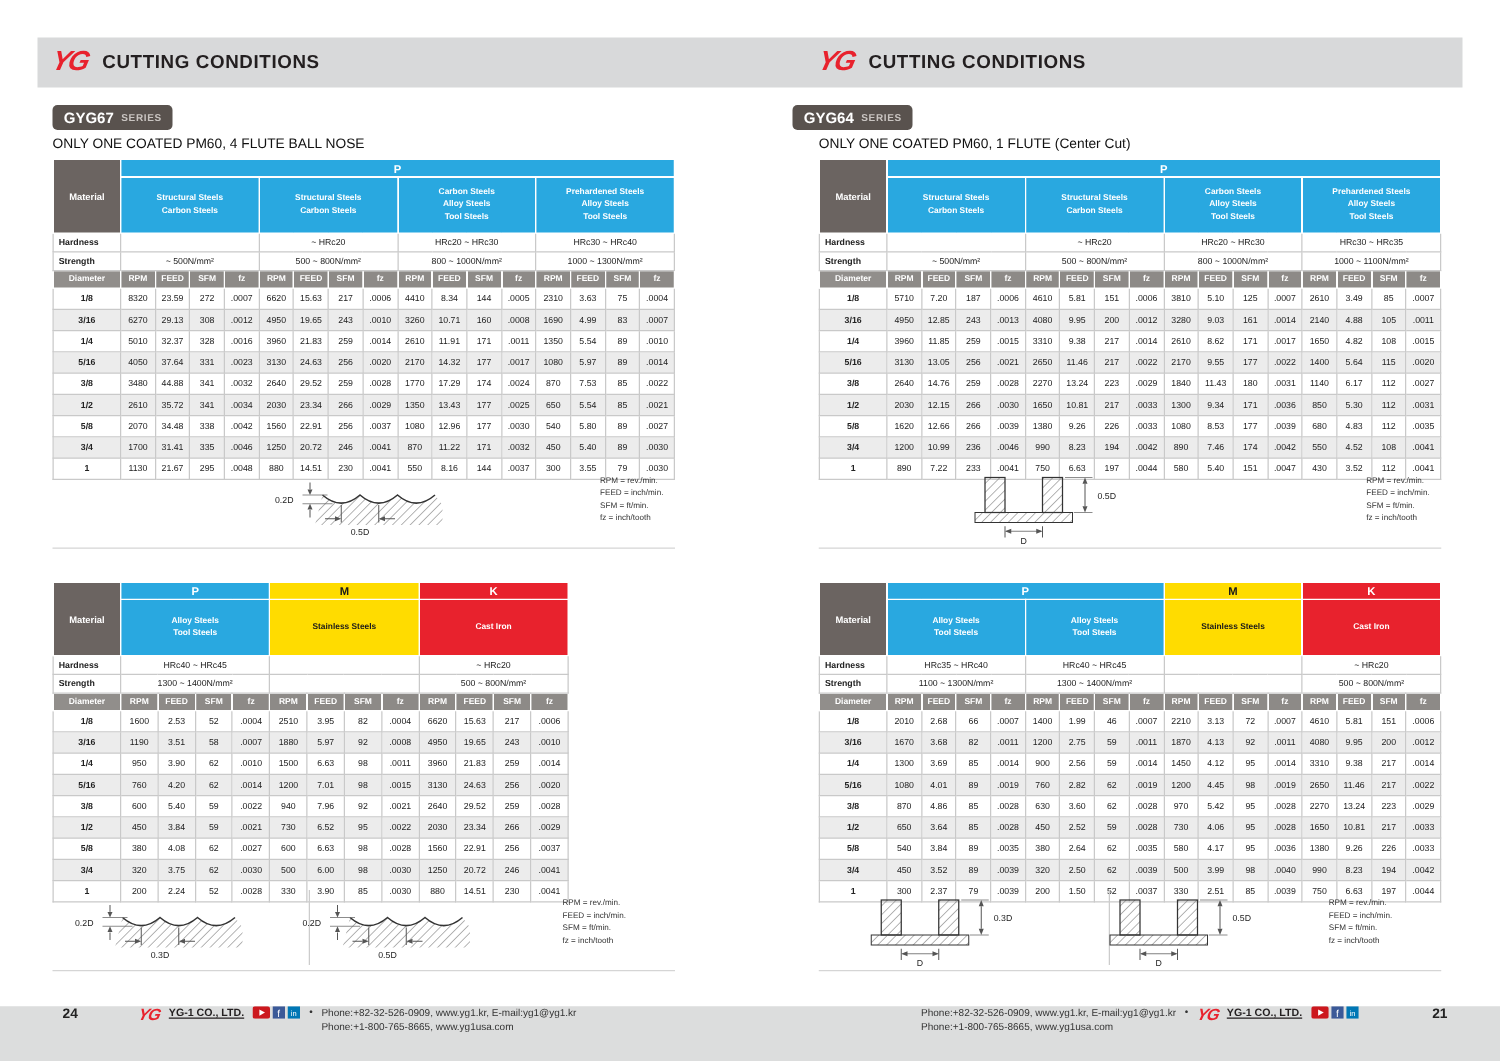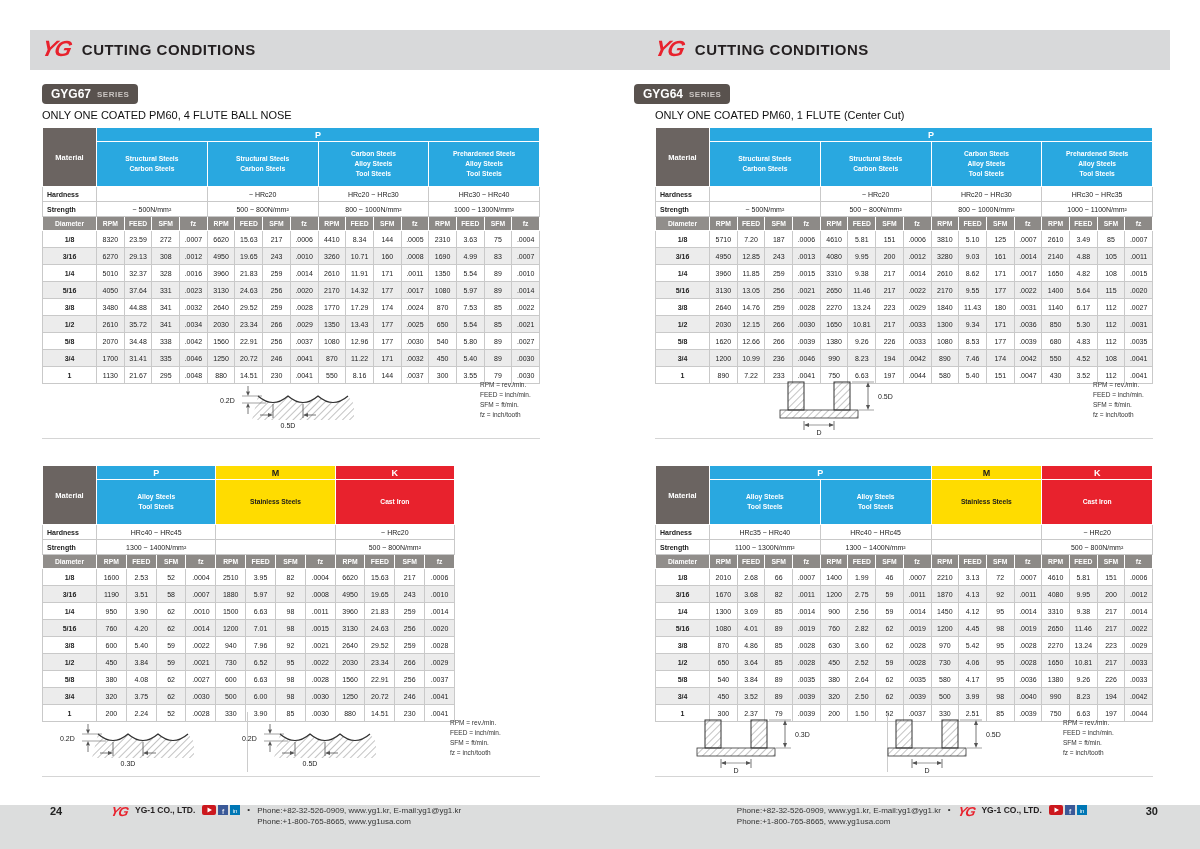--- a/index.html
+++ b/index.html
@@ -34,21 +34,21 @@
   .legend{position:absolute;top:8px;font-size:6.5px;line-height:1.55;color:#333;}
   .diag{position:absolute;top:2px;}
   .diag text{font-size:7px;fill:#222;font-family:"Liberation Sans",sans-serif;}
   .footer{position:absolute;left:0;top:805px;width:1200px;height:44px;background:#dcdddd;}
   .f-half{position:absolute;top:0;height:44px;display:flex;align-items:flex-start;gap:7px;}
   .f-left{left:50px;}
   .f-right{right:42px;}
   .pageno{font-size:11px;font-weight:bold;color:#222;}
   .f-left .pageno{margin-right:42px;}
   .f-right .pageno{margin-left:52px;}
-  .company{font-size:8.5px;font-weight:bold;color:#231f20;}
+  .company{font-size:8.5px;font-weight:bold;color:#231f20;text-decoration:underline;}
   .contact{font-size:8px;color:#333;line-height:1.4;}
   .bullet{font-size:8px;color:#333;}
   .socials{display:flex;align-items:center;gap:2px;}
 </style>
 </head>
 <body>
 
 <svg width="0" height="0" style="position:absolute" aria-hidden="true">
   <defs>
     <pattern id="hatch" width="5" height="5" patternUnits="userSpaceOnUse" patternTransform="rotate(45)">
@@ -1178,15 +1178,15 @@
         </svg>
       <svg width="10" height="10">
           <rect width="10" height="10" fill="#3b5998"></rect>
           <text x="5" y="8.5" font-size="8" fill="#fff" text-anchor="middle" font-family="Liberation Sans, sans-serif">f</text>
         </svg>
       <svg width="10" height="10">
           <rect width="10" height="10" fill="#0077b5"></rect>
           <text x="5" y="7.5" font-size="6" fill="#fff" text-anchor="middle" font-family="Liberation Sans, sans-serif">in</text>
         </svg>
     </span>
-    <span class="pageno">30</span>
+    <span class="pageno">21</span>
   </div>
 </div>
 
 </body></html>

